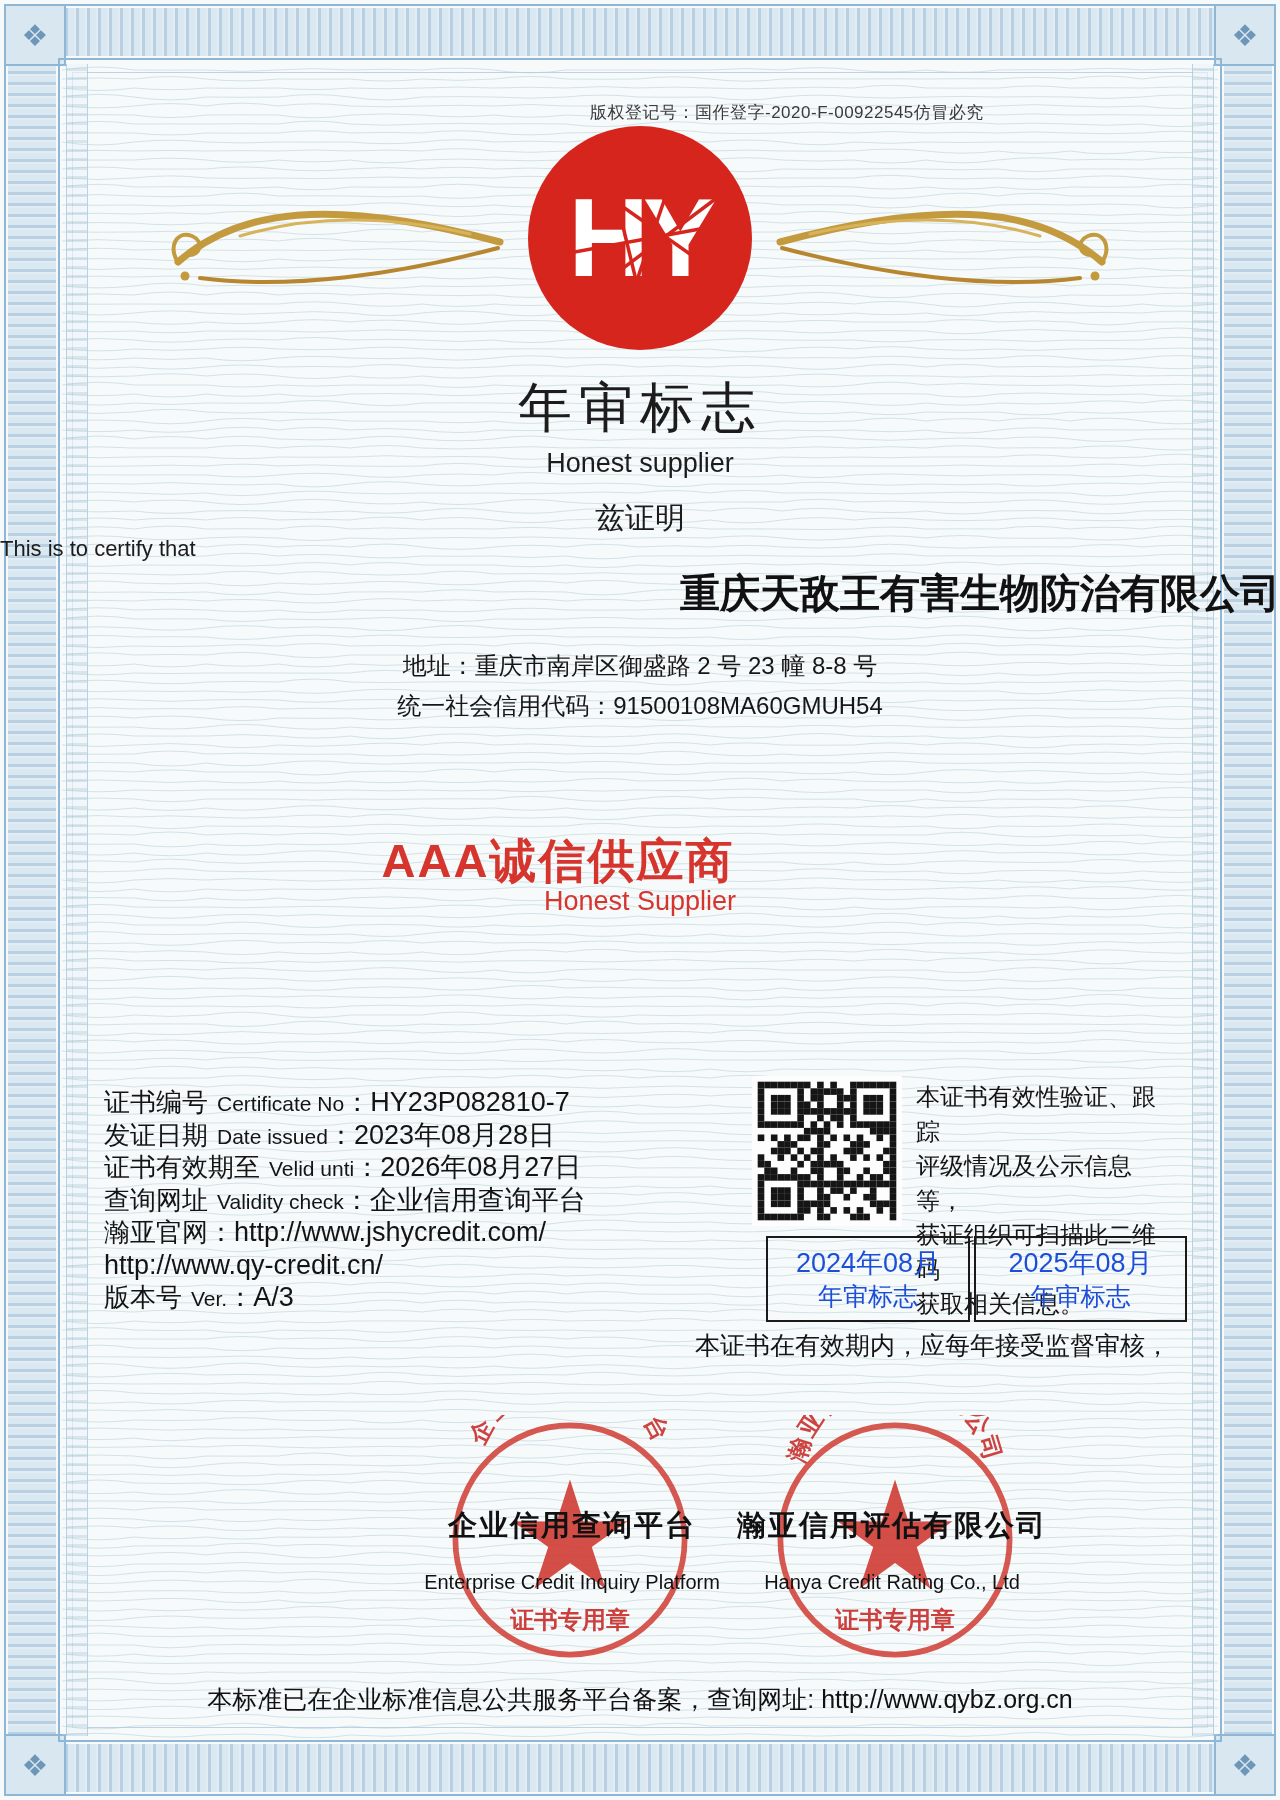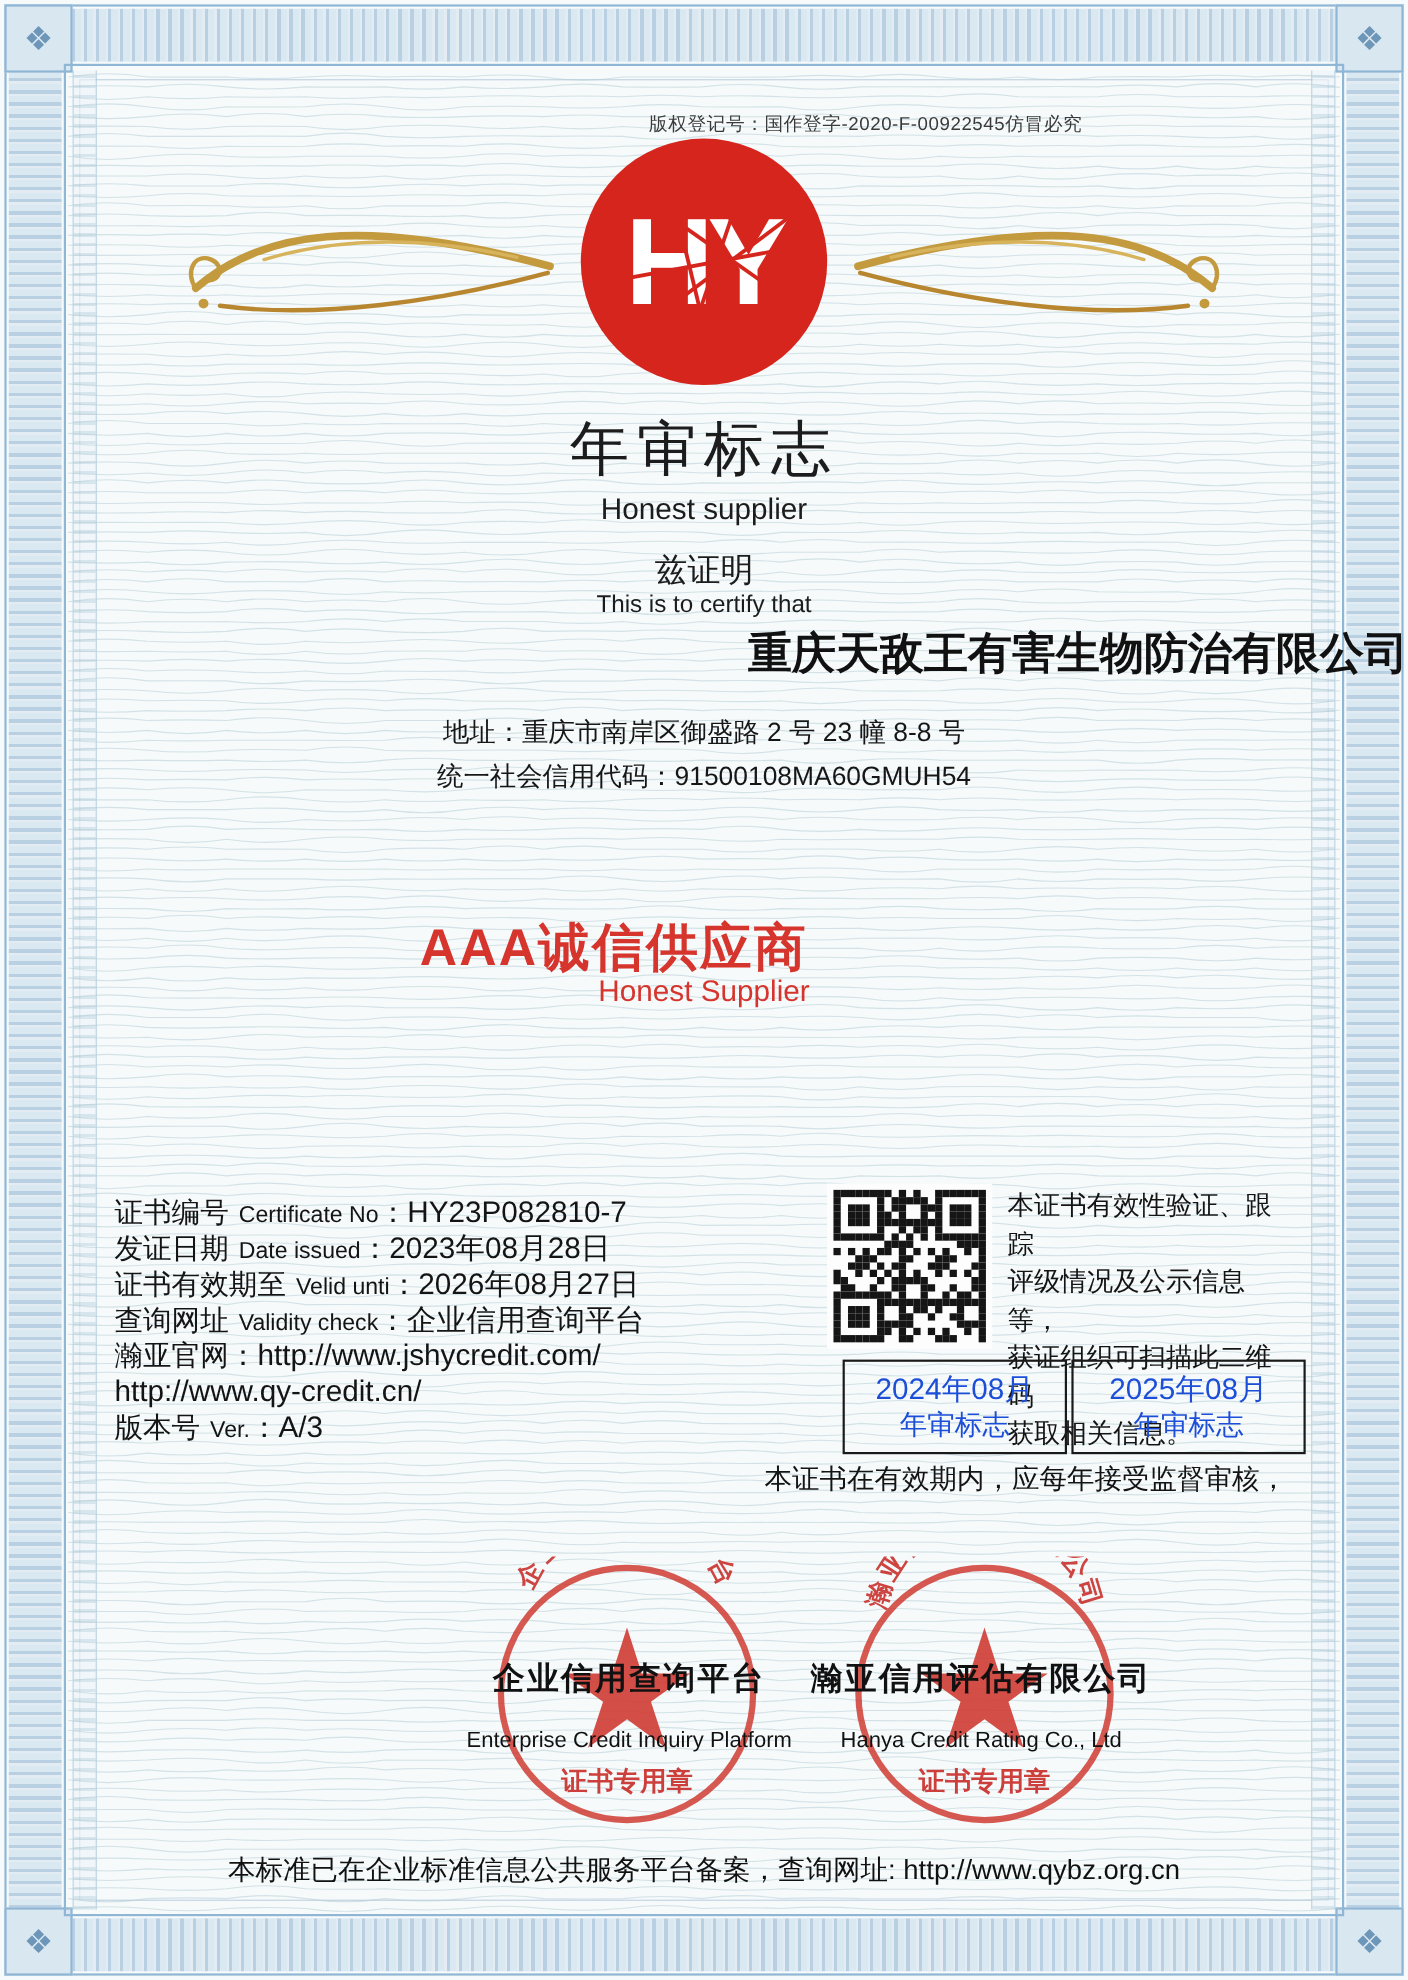--- a/index.html
+++ b/index.html
@@ -32,21 +32,21 @@
         background:#d5251d;z-index:2;display:flex;align-items:center;justify-content:center;}
   .logo-text{color:#fff;font-size:112px;font-weight:800;letter-spacing:-6px;line-height:1;}
   .cracks{position:absolute;inset:0;width:224px;height:224px;}
   .cracks line{stroke:#d5251d;stroke-width:3.5;}
   .flourish{position:absolute;top:184px;width:340px;height:120px;z-index:1;}
   .fl-left{left:168px;} .fl-right{left:772px;transform:scaleX(-1);}
   .title-cn{position:absolute;left:0;width:1280px;top:372px;text-align:center;font-size:54px;
             letter-spacing:7px;font-weight:500;color:#1c1c1c;z-index:2;}
   .title-en{position:absolute;left:0;width:1280px;top:448px;text-align:center;font-size:27px;color:#1c1c1c;z-index:2;}
   .certify-cn{position:absolute;left:0;width:1280px;top:498px;text-align:center;font-size:30px;color:#1c1c1c;z-index:2;}
-  .certify-en{position:absolute;left:0;width:1280px;top:536px;text-align:center;font-size:22px;color:#1c1c1c;z-index:2;}
+  .certify-en{position:absolute;left:0;width:1280px;top:536px;font-size:22px;color:#1c1c1c;z-index:2;}
   .company-name{position:absolute;left:0;width:1280px;top:566px;text-align:right;font-size:40px;
                 font-weight:700;color:#111;z-index:2;}
   .company-line{position:absolute;left:0;width:1280px;text-align:center;font-size:24px;color:#161616;z-index:2;}
   .cl-code{top:655px;margin-top:35px;} .cl-addr{top:650px;}
   
   .rating-cn{position:absolute;left:0;width:1116px;top:830px;text-align:center;font-size:47px;
              font-weight:700;letter-spacing:2px;color:#d6352e;z-index:2;}
   .rating-en{position:absolute;left:0;width:1280px;top:886px;text-align:center;font-size:27px;color:#d6352e;z-index:2;}
   
   .details{position:absolute;left:104px;top:1086px;width:580px;z-index:2;}

